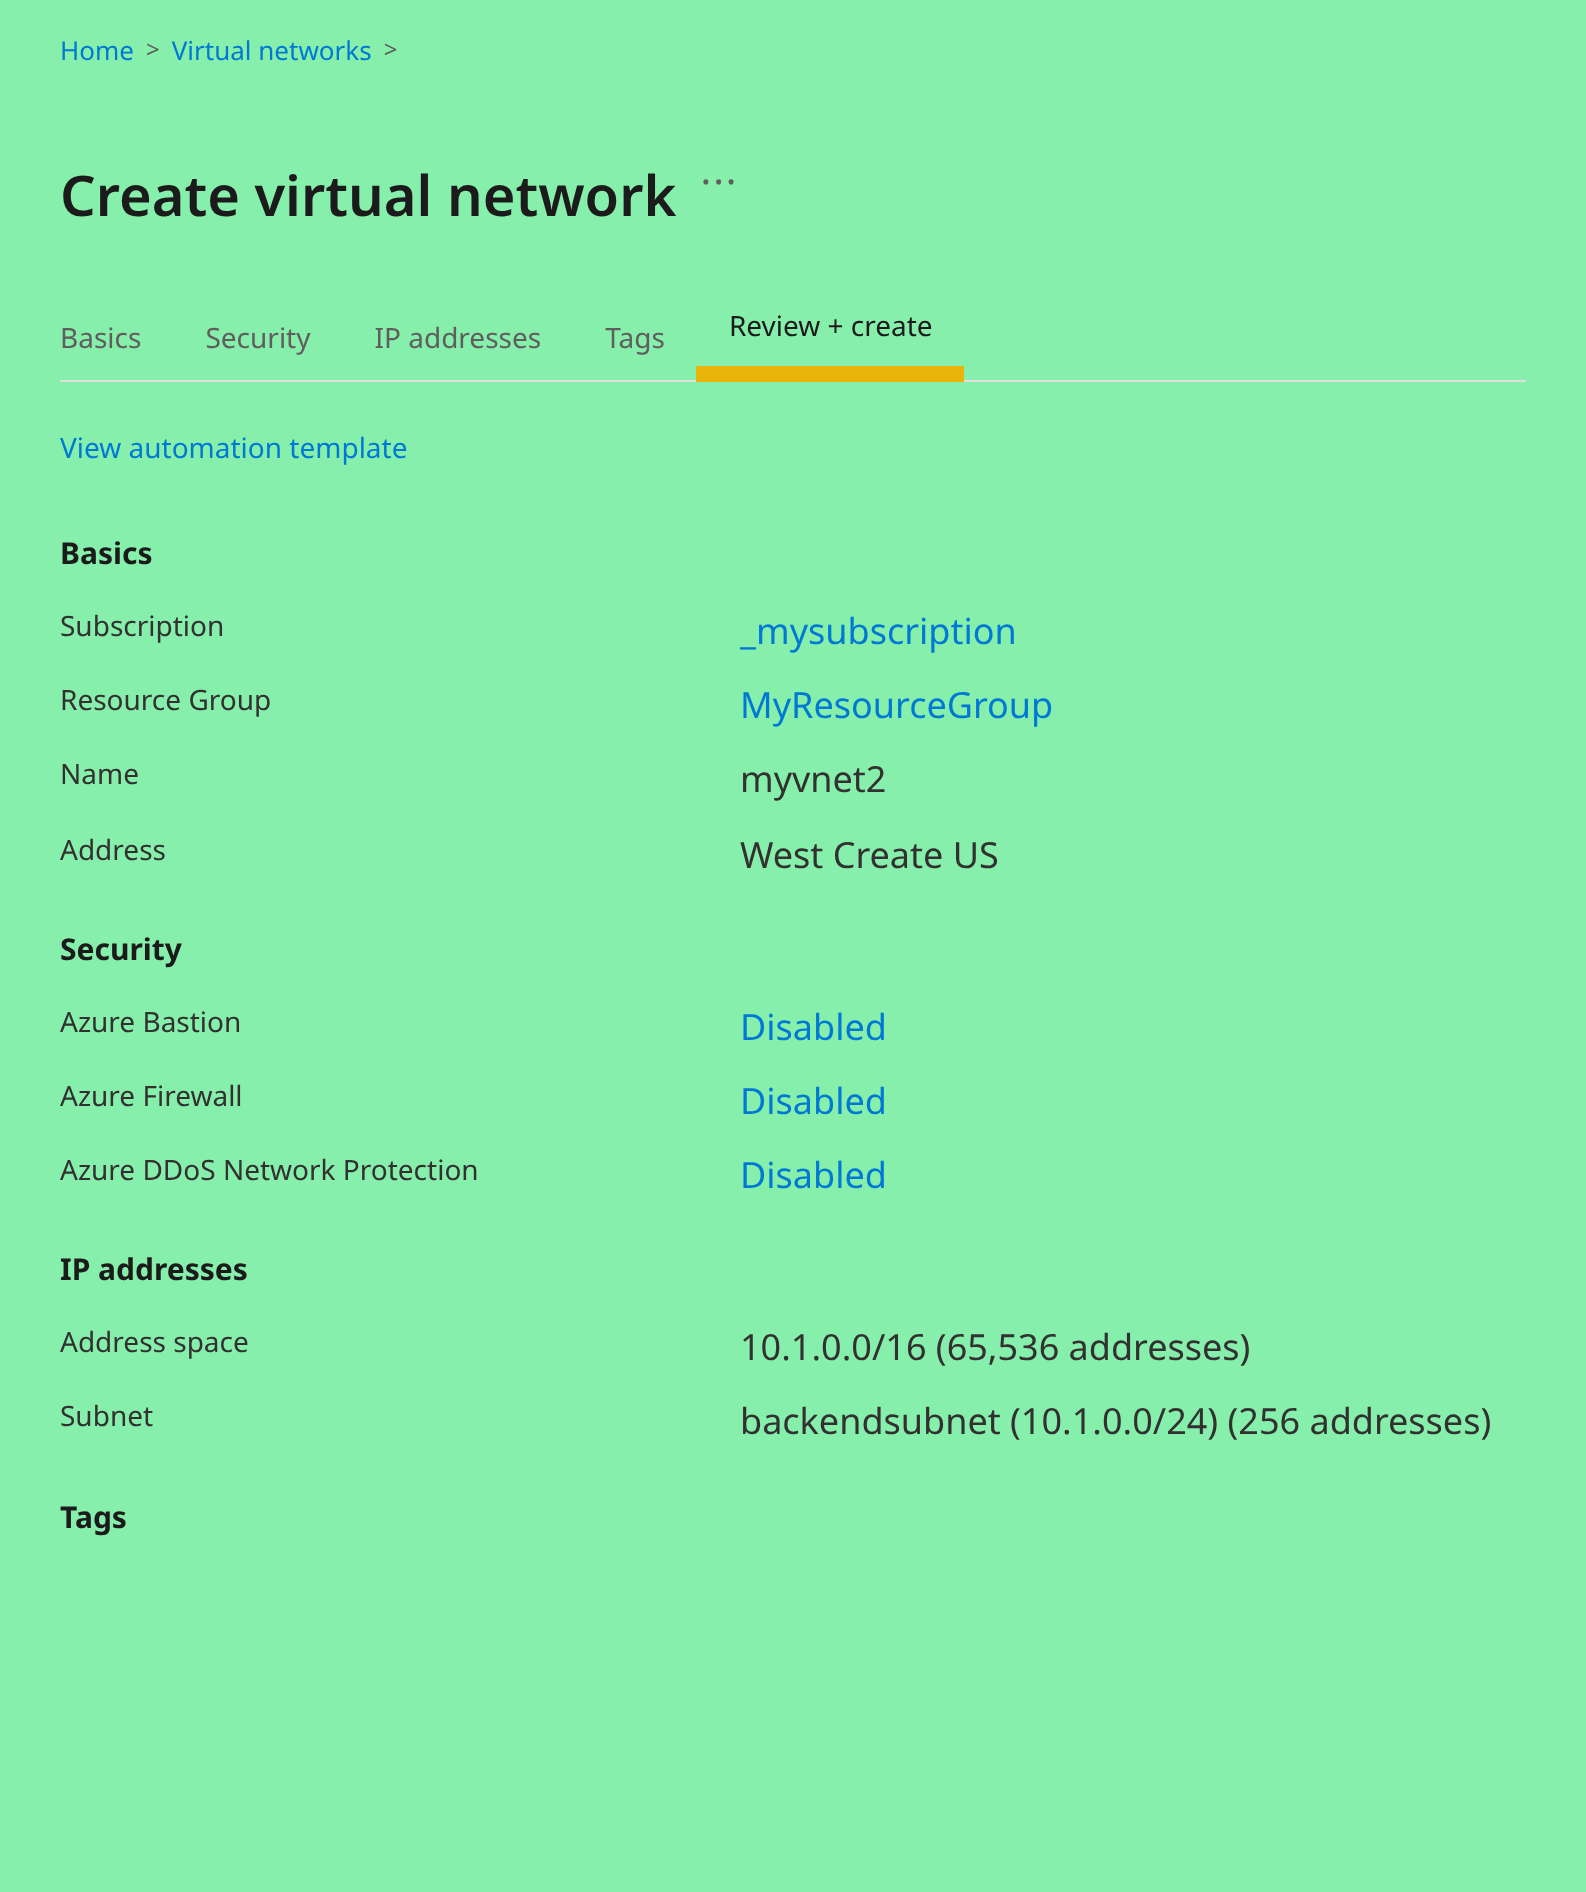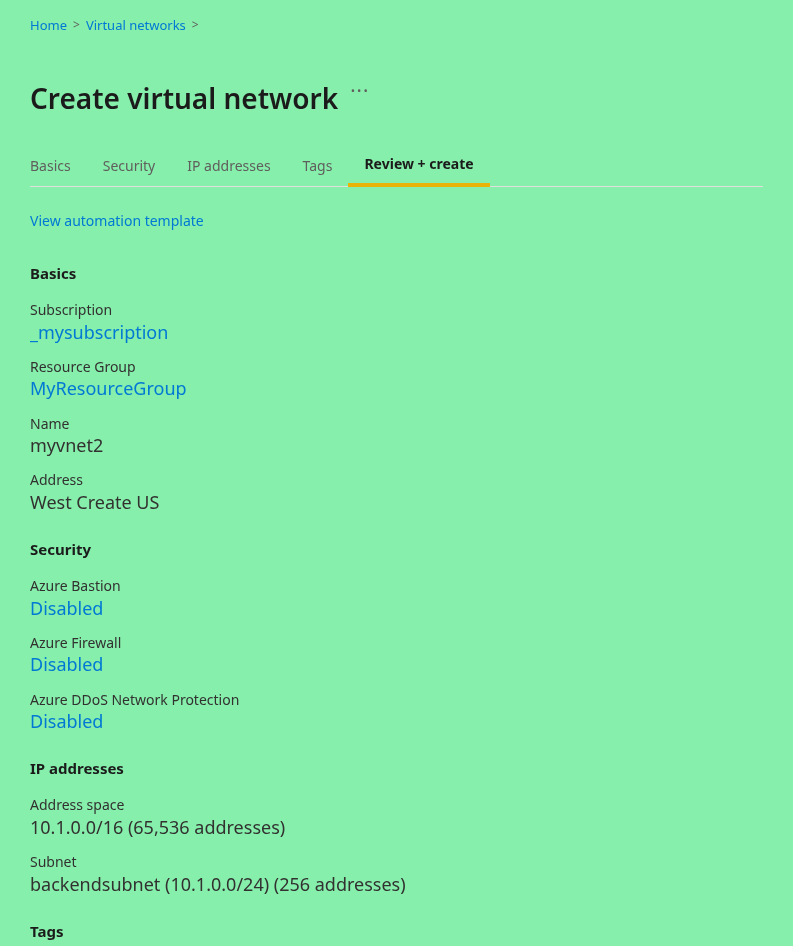--- a/index.html
+++ b/index.html
@@ -84,22 +84,22 @@
       margin-bottom: -1px;
       white-space: nowrap;
     }
 
     .tab-item:first-child {
       padding-left: 0;
     }
 
     .tab-item.active {
       color: #1b1b1b;
-      font-weight: 700;
-      border-bottom: 4px solid #eab308;
+      font-weight: 400;
+      border-bottom: 8px solid #eab308;
     }
 
     .automation-link {
       color: #0078d4;
       text-decoration: none;
       cursor: pointer;
       font-size: 14px;
       margin-bottom: 24px;
       display: inline-block;
     }
@@ -113,21 +113,20 @@
       font-weight: 700;
       color: #1b1b1b;
       margin-bottom: 16px;
       margin-top: 8px;
     }
 
     .field-row {
       display: flex;
       align-items: flex-start;
       margin-bottom: 12px;
-      flex-direction: column;
     }
 
     .field-label {
       width: 340px;
       min-width: 340px;
       color: #323130;
       font-size: 14px;
       padding-right: 20px;
     }
 

